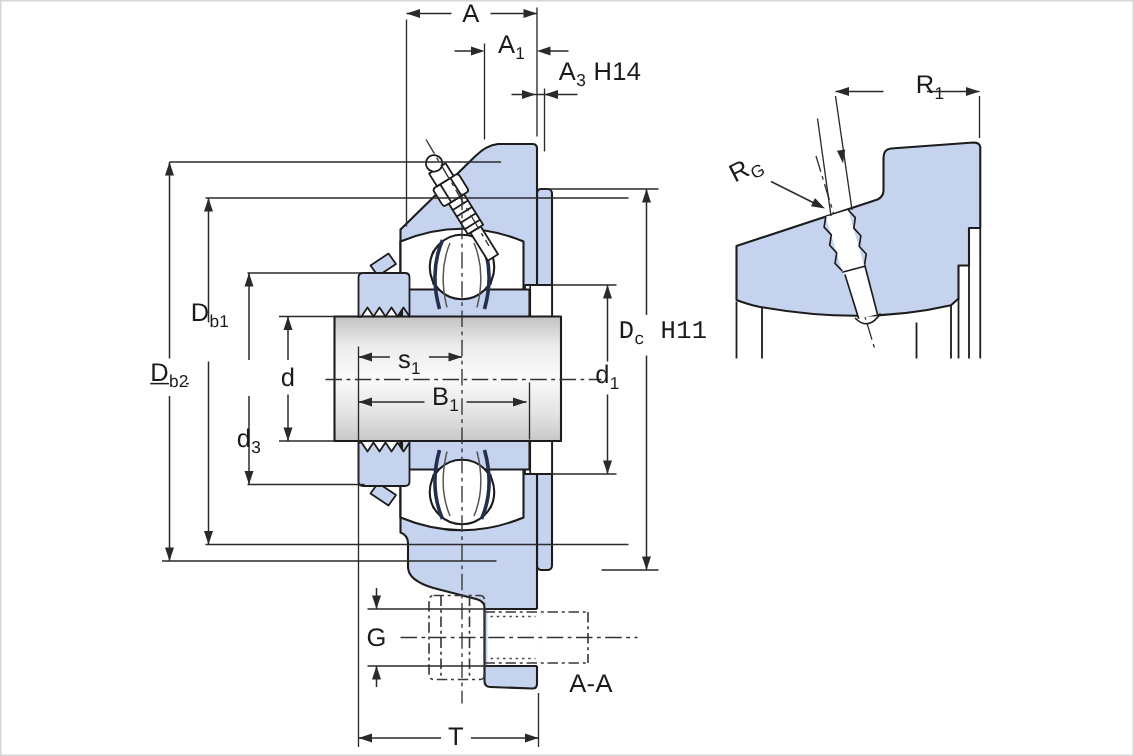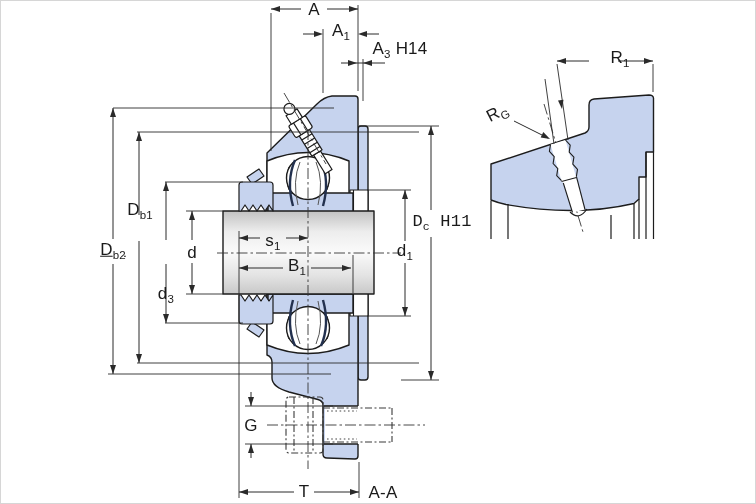--- a/index.html
+++ b/index.html
@@ -251,16 +251,16 @@
       <span class="dim-label rot" style="left: 497px; top: 113px;"><span>R</span><span class="sub">G</span></span>
       <span class="dim-label" style="left: 139px; top: 210px;"><span>D</span><span class="sub">b1</span></span>
       <span class="dim-label" style="left: 112px; top: 250px; text-decoration: underline;"><span>D</span><span class="sub">b2</span></span>
       <span class="dim-label" style="left: 165px; top: 251px; margin-top: 43px;"><span>d</span><span class="sub">3</span></span>
       <span class="dim-label" style="left: 191px; top: 251px;"><span>d</span></span>
       <span class="dim-label" style="left: 272px; top: 219px; margin-top: 22px;"><span>s</span><span class="sub">1</span></span>
       <span class="dim-label" style="left: 296px; top: 266px;"><span>B</span><span class="sub">1</span></span>
       <span class="dim-label" style="left: 441px; top: 222px; font-family: Liberation Mono, monospace;"><span>D</span><span class="sub">c</span><span> H11</span></span>
       <span class="dim-label" style="left: 404px; top: 251px;"><span>d</span><span class="sub">1</span></span>
       <span class="dim-label" style="left: 250px; top: 424px;"><span>G</span></span>
-      <span class="dim-label" style="left: 382px; top: 455px; margin-top: 36px;"><span>A-A</span></span>
+      <span class="dim-label" style="left: 393px; top: 455px;"><span>A-A</span></span>
       <span class="dim-label" style="left: 303px; top: 490px;"><span>T</span></span>
     </div>
 </div>
 
 </body></html>

